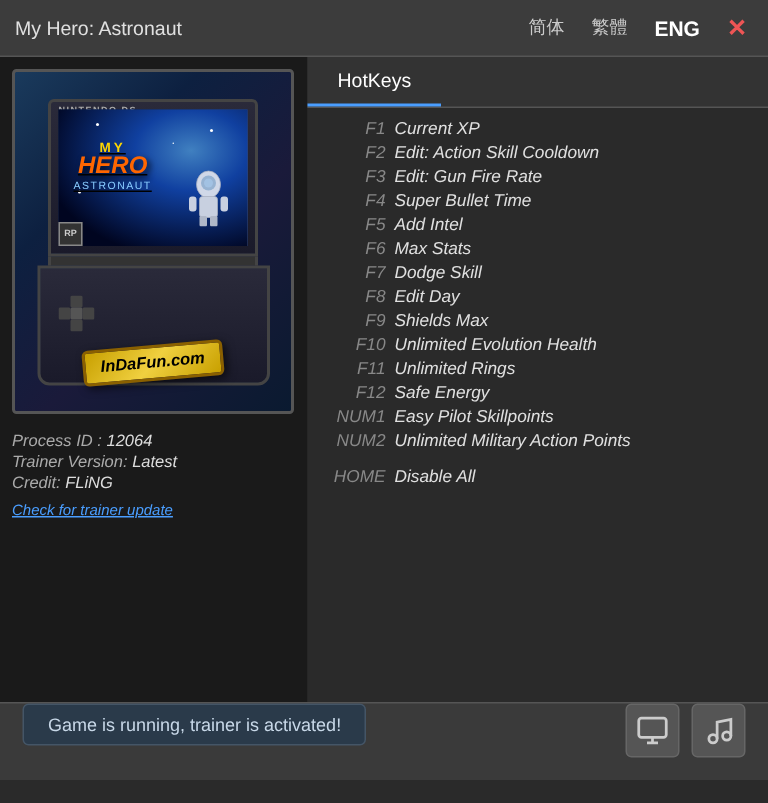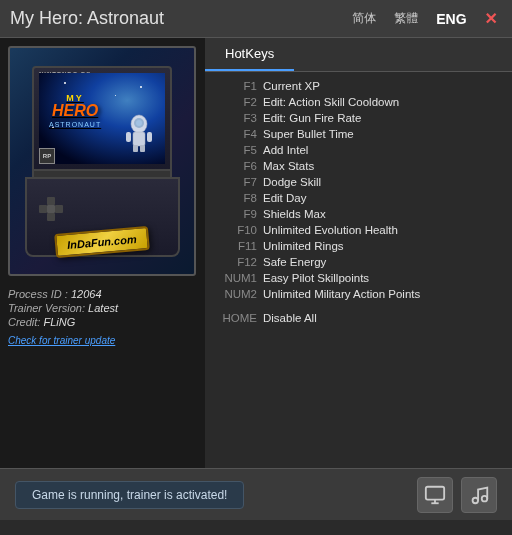--- a/index.html
+++ b/index.html
@@ -17,21 +17,21 @@
       display: flex;
       align-items: center;
       justify-content: space-between;
       background: #3c3c3c;
       padding: 6px 10px;
       height: 38px;
       border-bottom: 1px solid #555;
     }
     #title-text {
       color: #e0e0e0;
-      font-size: 18px;
+      font-size: 13px;
       font-weight: 500;
     }
     #lang-controls {
       display: flex;
       align-items: center;
       gap: 10px;
     }
     .lang-btn {
       color: #cccccc;
       font-size: 12px;
@@ -261,41 +261,42 @@
       padding: 6px 10px;
       overflow-y: auto;
       flex: 1;
     }
 
     .hotkey-row {
       display: flex;
       align-items: flex-start;
       padding: 2px 0;
       gap: 6px;
+      font-style: italic;
     }
 
     .key-label {
       color: #888;
       font-size: 11.5px;
       min-width: 42px;
       text-align: right;
     }
 
     .key-desc {
       color: #e0e0e0;
       font-size: 11.5px;
     }
 
     
     #status-bar {
       height: 52px;
       background: #3a3a3a;
       border-top: 1px solid #555;
       display: flex;
-      align-items: center;
+      align-items: flex-start;
       justify-content: space-between;
       padding: 0 15px;
     }
 
     #status-message {
       color: #c8d8e8;
       font-size: 12px;
       background: #2a3a4a;
       padding: 6px 16px;
       border-radius: 4px;

